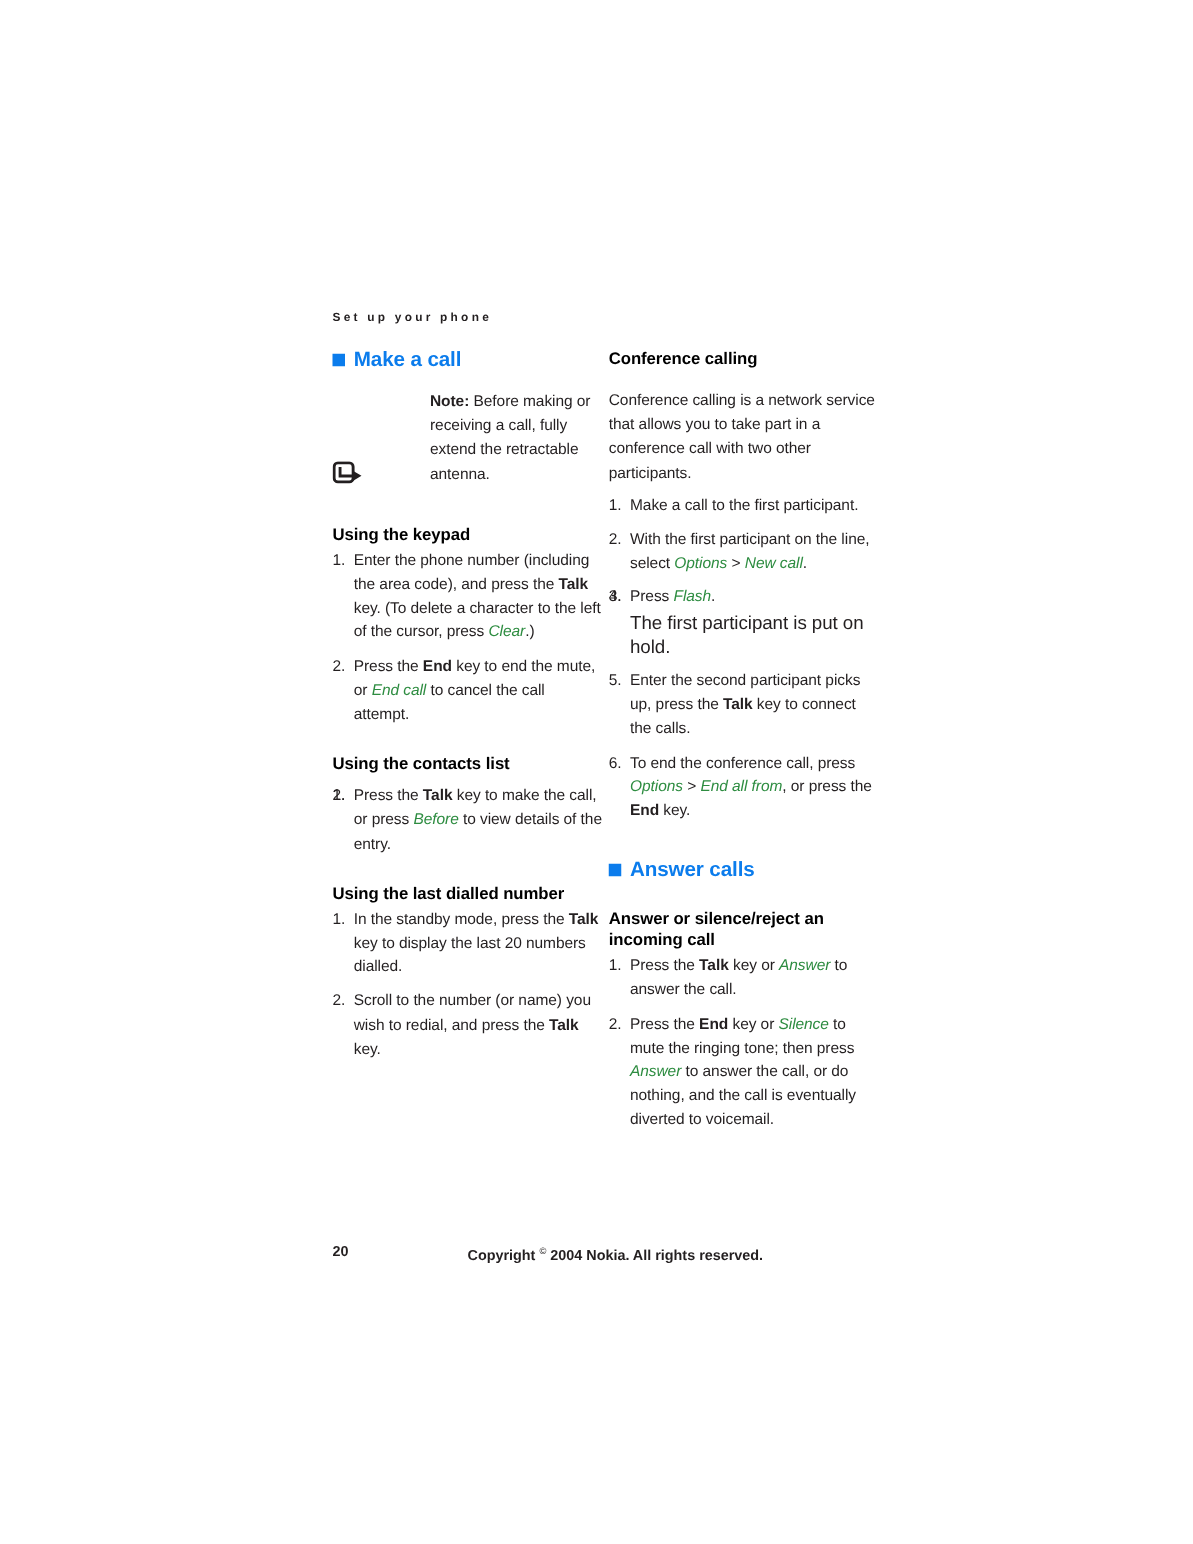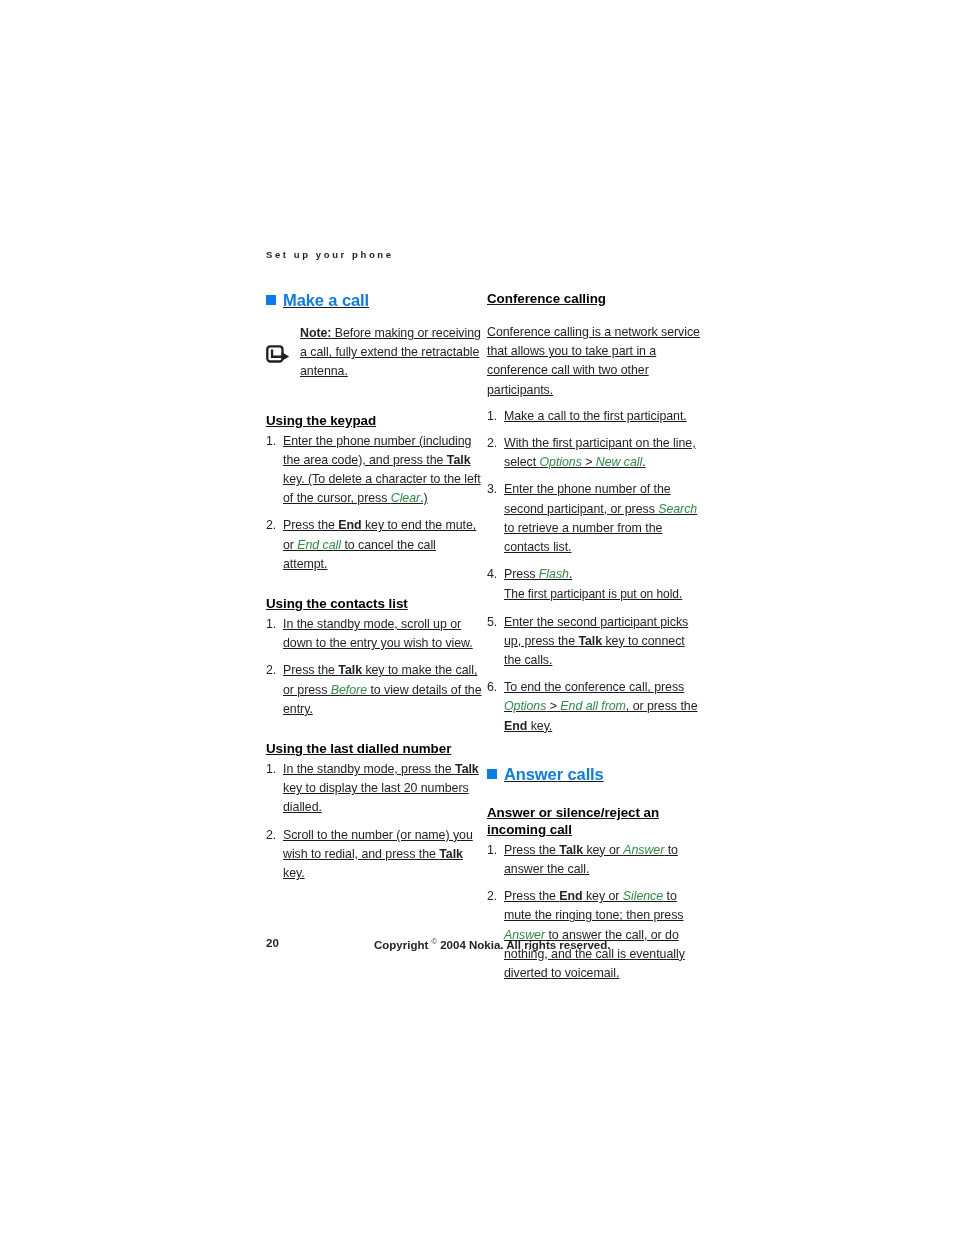--- a/index.html
+++ b/index.html
@@ -32,23 +32,22 @@
     font-size: 9.5px;
     font-weight: 700;
     letter-spacing: 2.6px;
     color: #231f20;
     white-space: nowrap;
   }
 
   
   .col {
     position: absolute;
-    top: 290px;
+    top: 278px;
     width: 217px;
-    text-decoration: underline;
   }
   .col-left  { left: 266px; }
   .col-right { left: 487px; }
 
   
   .h1 {
     font-size: 16.5px;
     font-weight: 700;
     color: #0b7cec;
     line-height: 20px;
@@ -81,22 +80,23 @@
     font-size: 12.4px;
     line-height: 19.2px;
     color: #231f20;
     margin: 0;
     letter-spacing: -0.05px;
   }
 
   
   .note-block {
     display: flex;
-    align-items: center;
+    align-items: flex-end;
     margin-top: 14px;
+    gap: 44px;
   }
   .note-icon {
     flex: 0 0 auto;
     width: 25px;
     height: 20px;
     margin-top: 4px;
     margin-right: 9px;
   }
   .note-text {
     font-size: 12.4px;
@@ -124,21 +124,21 @@
   ol.steps > li > .num {
     position: absolute;
     left: 0;
     top: 0;
     width: 14px;
     text-align: left;
     font-size: 12.4px;
     line-height: 19.2px;
   }
   .substep {
-    font-size: 12px;
+    font-size: 15px;
     line-height: 19.2px;
     color: #231f20;
     margin-top: 1px;
     letter-spacing: -0.05px;
   }
 
   b, .bold { font-weight: 700; }
   .ui {
     font-style: italic;
     color: #2d8c40;
@@ -146,21 +146,21 @@
   }
 
   
   .sp-h2-after-list { margin-top: 21px; }
   .sp-h1-after      { margin-top: 30px; }
   .sp-after-head    { margin-top: 16px; }
 
   
   .footer {
     position: absolute;
-    top: 937px;
+    top: 996px;
     left: 0;
     width: 954px;
     height: 16px;
   }
   .folio {
     position: absolute;
     left: 266px;
     top: 0;
     font-size: 11.5px;
     font-weight: 700;
@@ -209,21 +209,21 @@
       <h2 class="h2 sp-h1-after">Using the keypad</h2>
       <ol class="steps sp-after-head">
           <li><span class="num">1.</span><span><span>Enter the phone number (including the area code), and press the </span><b>Talk</b><span> key. (To delete a character to the left of the cursor, press </span><span class="ui">Clear</span><span>.)</span></span></li>
           <li><span class="num">2.</span><span><span>Press the </span><b>End</b><span> key to end the mute, or </span><span class="ui">End call</span><span> to cancel the call attempt.</span></span></li>
         </ol>
     </div>
 
     <div>
       <h2 class="h2 sp-h2-after-list">Using the contacts list</h2>
       <ol class="steps sp-after-head">
-          <li><span class="num">1.</span><span><span>In the standby mode, scroll up or down to the entry you wish to view.</span></span></li>
+          <li><span class="num">1.</span></li>
           <li><span class="num">2.</span><span><span>Press the </span><b>Talk</b><span> key to make the call, or press </span><span class="ui">Before</span><span> to view details of the entry.</span></span></li>
         </ol>
     </div>
 
     <div>
       <h2 class="h2 sp-h2-after-list">Using the last dialled number</h2>
       <ol class="steps sp-after-head">
           <li><span class="num">1.</span><span><span>In the standby mode, press the </span><b>Talk</b><span> key to display the last 20 numbers dialled.</span></span></li>
           <li><span class="num">2.</span><span><span>Scroll to the number (or name) you wish to redial, and press the </span><b>Talk</b><span> key.</span></span></li>
         </ol>
@@ -232,21 +232,21 @@
   </div>
 
   <div class="col col-right">
 
     <div>
       <h2 class="h2">Conference calling</h2>
       <p class="para sp-after-head">Conference calling is a network service that allows you to take part in a conference call with two other participants.</p>
       <ol class="steps" style="margin-top:7px;">
           <li><span class="num">1.</span><span><span>Make a call to the first participant.</span></span></li>
           <li><span class="num">2.</span><span><span>With the first participant on the line, select </span><span class="ui">Options</span><span> &gt; </span><span class="ui">New call</span><span>.</span></span></li>
-          <li><span class="num">3.</span><span><span>Enter the phone number of the second participant, or press </span><span class="ui">Search</span><span> to retrieve a number from the contacts list.</span></span></li>
+          <li><span class="num">3.</span></li>
           <li><span class="num">4.</span><span><span>Press </span><span class="ui">Flash</span><span>.</span></span><div class="substep">The first participant is put on hold.</div></li>
           <li><span class="num">5.</span><span><span>Enter the second participant picks up, press the </span><b>Talk</b><span> key to connect the calls.</span></span></li>
           <li><span class="num">6.</span><span><span>To end the conference call, press </span><span class="ui">Options</span><span> &gt; </span><span class="ui">End all from</span><span>, or press the </span><b>End</b><span> key.</span></span></li>
         </ol>
     </div>
 
     <h1 class="h1" style="margin-top:28px;text-align:right;">
       <span class="h1-bullet"></span>
       <span>Answer calls</span>
     </h1>

